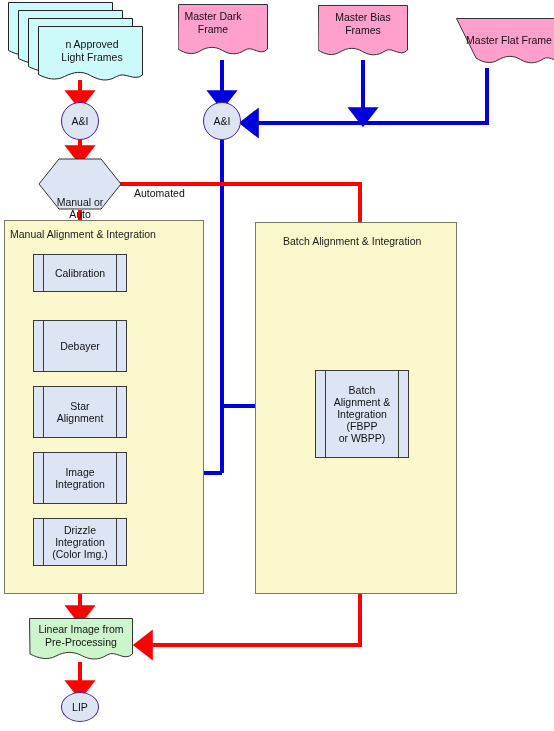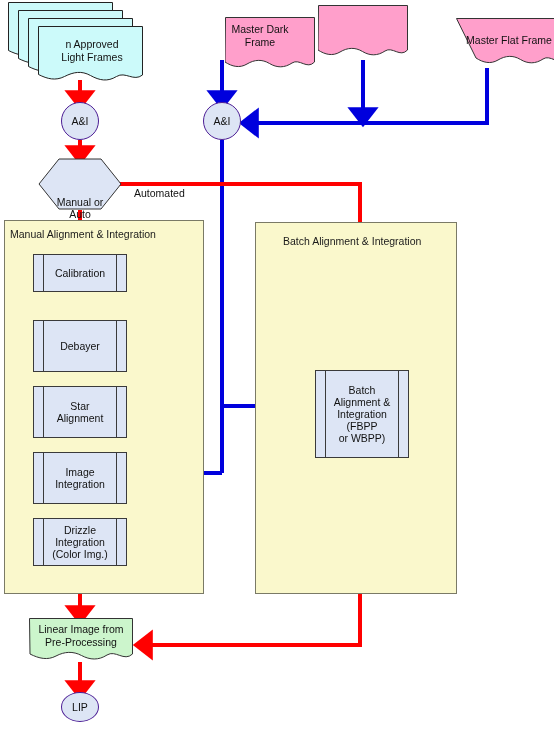--- a/index.html
+++ b/index.html
@@ -202,34 +202,38 @@
         <path d="M0.5,0.5 H104.5 V49 c-9,7 -17,-4 -26,1.5 c-9,5.5 -17,4 -26,-1 c-9,-5 -17,-3.5 -26,1 c-9,4.5 -17,2.5 -26,-2 z" transform="translate(20,16)"></path>
         <path d="M0.5,0.5 H104.5 V49 c-9,7 -17,-4 -26,1.5 c-9,5.5 -17,4 -26,-1 c-9,-5 -17,-3.5 -26,1 c-9,4.5 -17,2.5 -26,-2 z" transform="translate(30,24)"></path>
       </g>
     </svg>
     <div class="lbl" style="left:32px;right:4px;top:36px;">
       <div>n Approved</div>
       <div>Light Frames</div>
     </div>
   </div>
 
-  <div class="doc" style="left:178px;top:17px;width:70px;height:58px;margin-left:47px;">
+  <div class="doc" style="left:178px;top:4px;width:70px;height:58px;">
     <svg width="90" height="58" viewBox="0 0 90 58">
       <path d="M0.5,0.5 H89.5 V45 c-7.5,8 -15,-4 -22.5,1 c-7.5,5 -15,5 -22.5,0.5 c-7.5,-4.5 -15,-4 -22.5,0.5 c-7.5,4.5 -15,2.5 -22,-2 z" fill="#FF9FCB" stroke="#333" stroke-width="1"></path>
     </svg>
     <div class="lbl">
       <div>Master Dark</div>
       <div>Frame</div>
     </div>
   </div>
 
   <div class="doc" style="left:318px;top:5px;width:90px;height:58px;">
     <svg width="90" height="58" viewBox="0 0 90 58">
       <path d="M0.5,0.5 H89.5 V45 c-7.5,8 -15,-4 -22.5,1 c-7.5,5 -15,5 -22.5,0.5 c-7.5,-4.5 -15,-4 -22.5,0.5 c-7.5,4.5 -15,2.5 -22,-2 z" fill="#FF9FCB" stroke="#333" stroke-width="1"></path>
     </svg>
+    <div class="lbl">
+      <div>Master Bias</div>
+      <div>Frames</div>
+    </div>
   </div>
 
   <div class="doc" style="left:456px;top:18px;width:110px;height:52px;">
     <svg width="110" height="52" viewBox="0 0 110 52">
       <path d="M0.5,0.5 H109.5 V40 c-7.5,8 -15,-4 -22.5,1 c-7.5,5 -15,5 -22.5,0.5 c-7.5,-4.5 -15,-4 -22.5,0.5 c-7.5,4.5 -15,2.5 -22,-2 z" fill="#FF9FCB" stroke="#333" stroke-width="1"></path>
     </svg>
     <div class="lbl" style="top:16px;left:2px;right:6px;">Master Flat Frame</div>
   </div>
 
   <div class="circ" style="left:61px;top:102px;width:38px;height:38px;">

